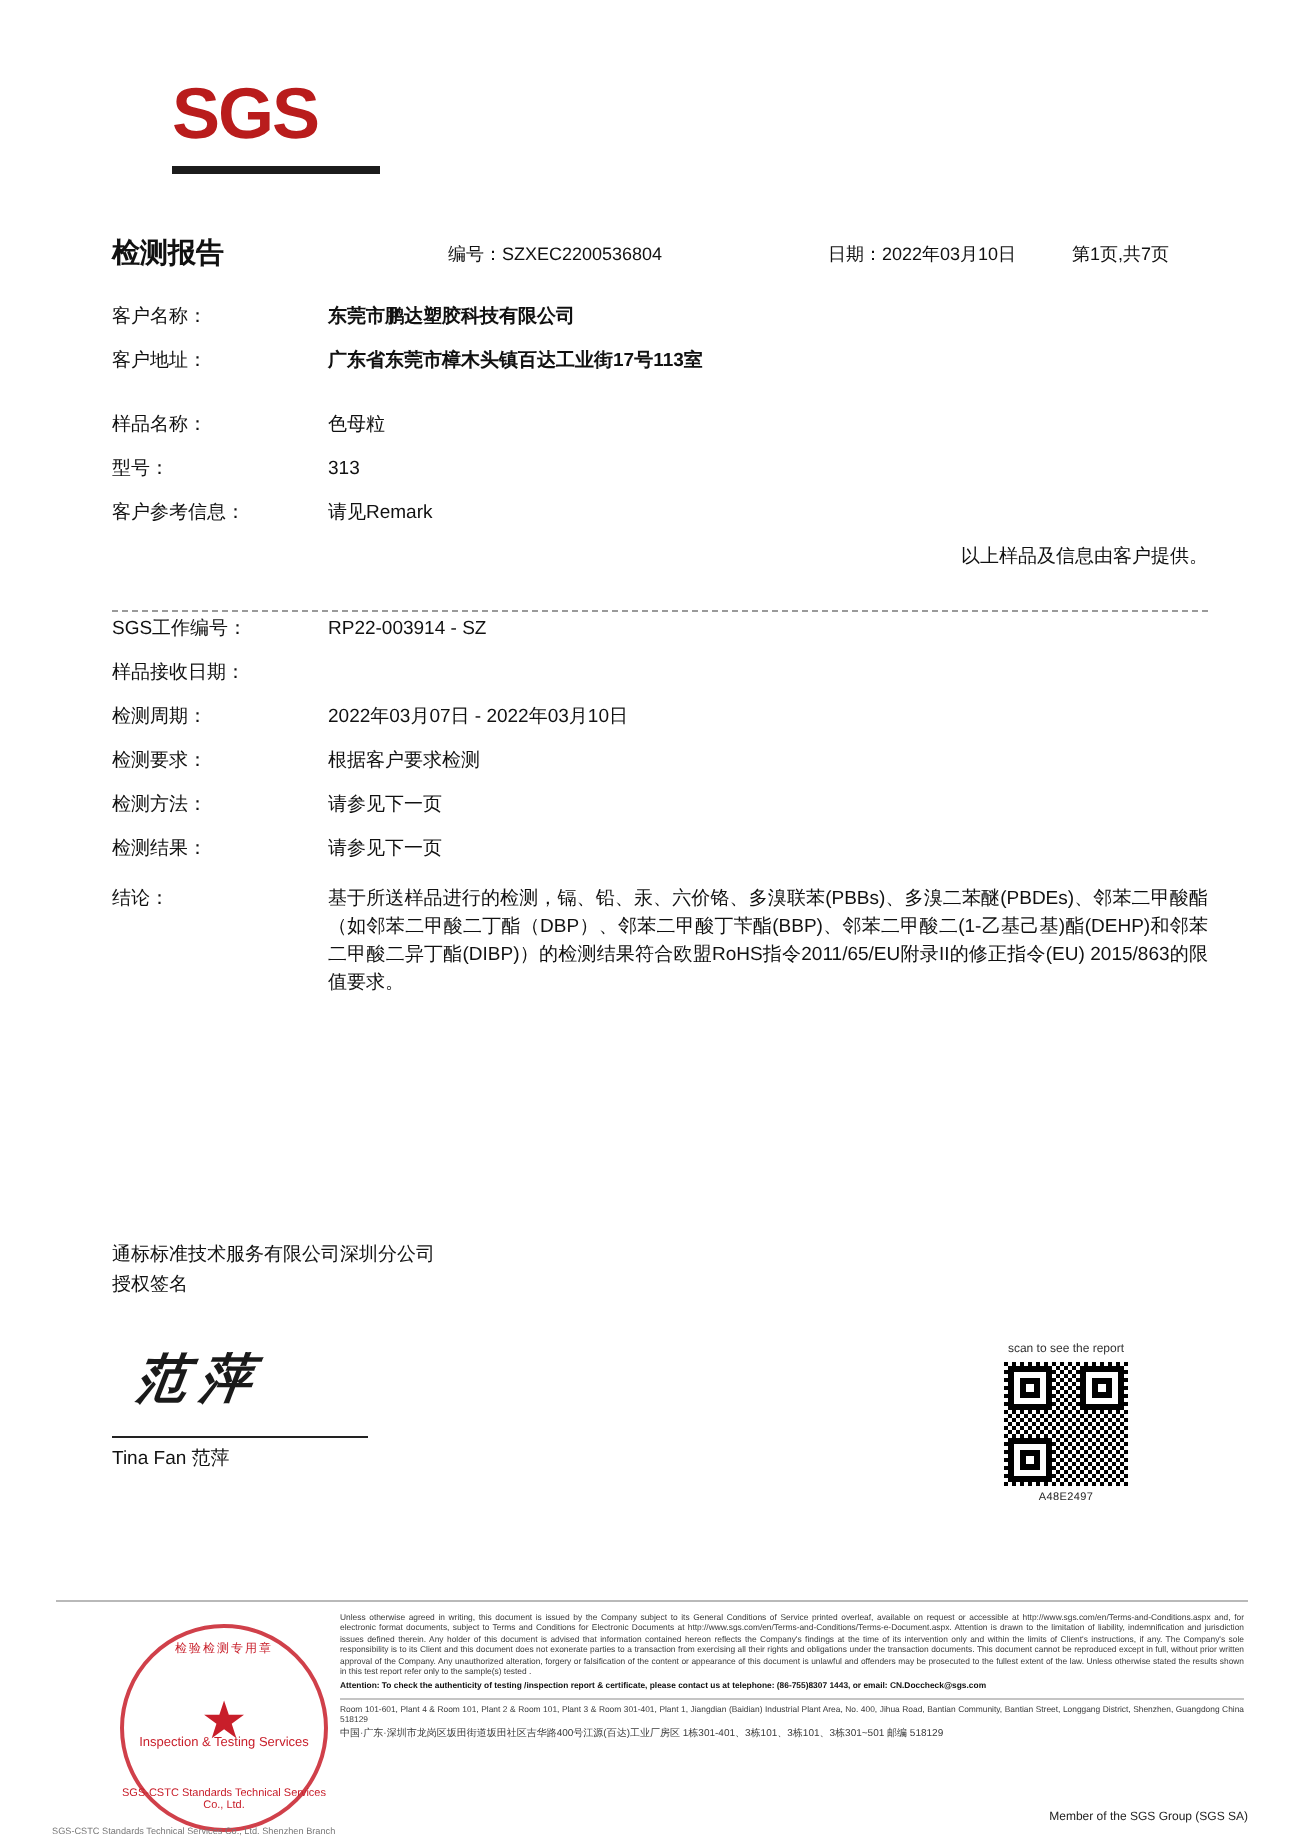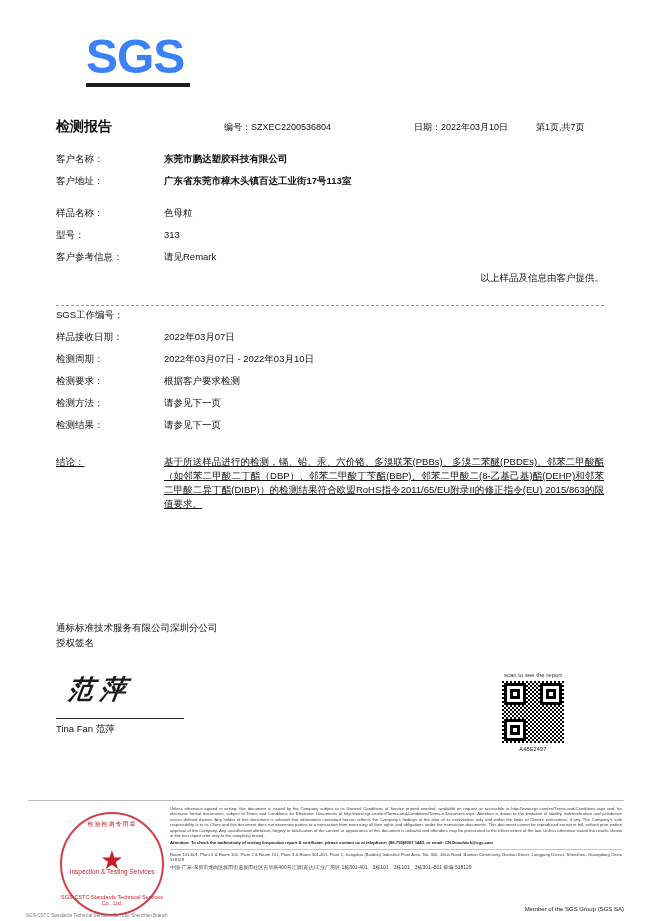--- a/index.html
+++ b/index.html
@@ -25,23 +25,23 @@
 
   
   .logo-wrap {
     position: absolute;
     left: 86px;
     top: 32px;
   }
   .logo-text {
     font-family: "Liberation Sans", sans-serif;
     font-weight: bold;
-    font-size: 48px;
+    font-size: 36px;
     letter-spacing: -1px;
-    color: #3b82f6;
+    color: #b91c1c;
     line-height: 50px;
   }
   .logo-rule {
     width: 104px;
     height: 4px;
     background: #1c1c1c;
     margin-top: 1px;
   }
   .logo-sub {
     font-size: 6px;
@@ -371,45 +371,45 @@
       <div class="field-value">请见Remark</div>
     </div>
     <div class="note-line">以上样品及信息由客户提供。</div>
   </div>
 
   <div class="divider" style="top:305px;"></div>
 
   <div class="block2">
     <div class="field-row">
       <div class="field-label">SGS工作编号：</div>
+      <div class="field-value">RP22-003914 - SZ</div>
     </div>
     <div class="field-row">
       <div class="field-label">样品接收日期：</div>
-      <div class="field-value">2022年03月07日</div>
     </div>
     <div class="field-row">
       <div class="field-label">检测周期：</div>
       <div class="field-value">2022年03月07日 - 2022年03月10日</div>
     </div>
     <div class="field-row">
       <div class="field-label">检测要求：</div>
       <div class="field-value">根据客户要求检测</div>
     </div>
     <div class="field-row">
       <div class="field-label">检测方法：</div>
       <div class="field-value">请参见下一页</div>
     </div>
     <div class="field-row">
       <div class="field-label">检测结果：</div>
       <div class="field-value">请参见下一页</div>
     </div>
 
-    <div class="field-row" style="margin-top:24px;text-decoration:underline;">
+    <div class="field-row" style="margin-top:12px;">
       <div class="field-label conclusion-label">结论：</div>
-      <div class="conclusion-text">基于所送样品进行的检测，镉、铅、汞、六价铬、多溴联苯(PBBs)、多溴二苯醚(PBDEs)、邻苯二甲酸酯（如邻苯二甲酸二丁酯（DBP）、邻苯二甲酸丁苄酯(BBP)、邻苯二甲酸二(8-乙基己基)酯(DEHP)和邻苯二甲酸二异丁酯(DIBP)）的检测结果符合欧盟RoHS指令2011/65/EU附录II的修正指令(EU) 2015/863的限值要求。</div>
+      <div class="conclusion-text">基于所送样品进行的检测，镉、铅、汞、六价铬、多溴联苯(PBBs)、多溴二苯醚(PBDEs)、邻苯二甲酸酯（如邻苯二甲酸二丁酯（DBP）、邻苯二甲酸丁苄酯(BBP)、邻苯二甲酸二(1-乙基己基)酯(DEHP)和邻苯二甲酸二异丁酯(DIBP)）的检测结果符合欧盟RoHS指令2011/65/EU附录II的修正指令(EU) 2015/863的限值要求。</div>
     </div>
   </div>
 
   <div class="sign-block">
     <div class="sign-line">通标标准技术服务有限公司深圳分公司</div>
     <div class="sign-line">授权签名</div>
     <div class="sig-script">
       <span>范萍</span>
     </div>
     <div class="sig-underline"></div>

